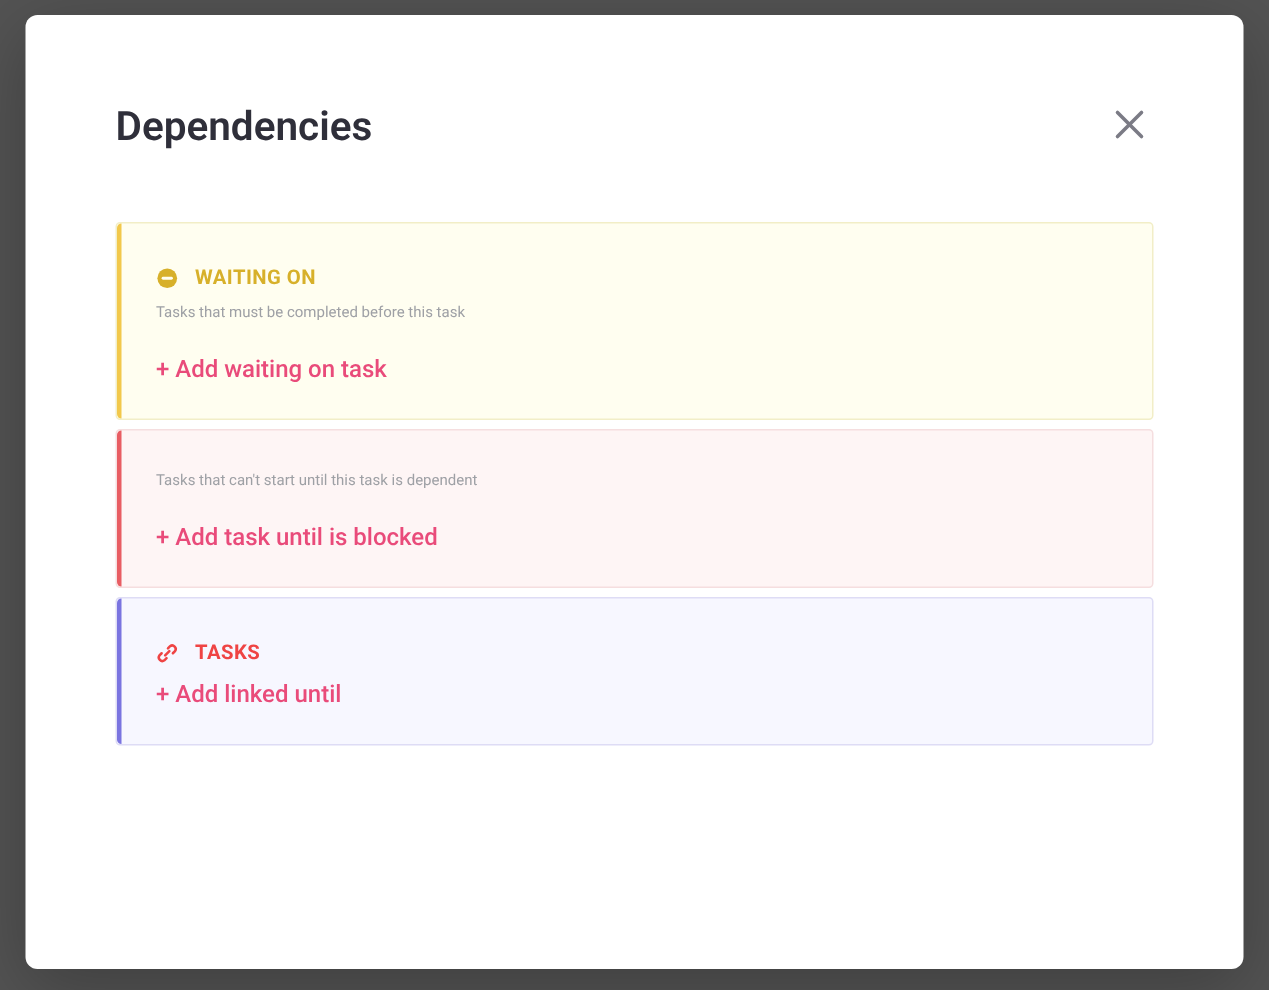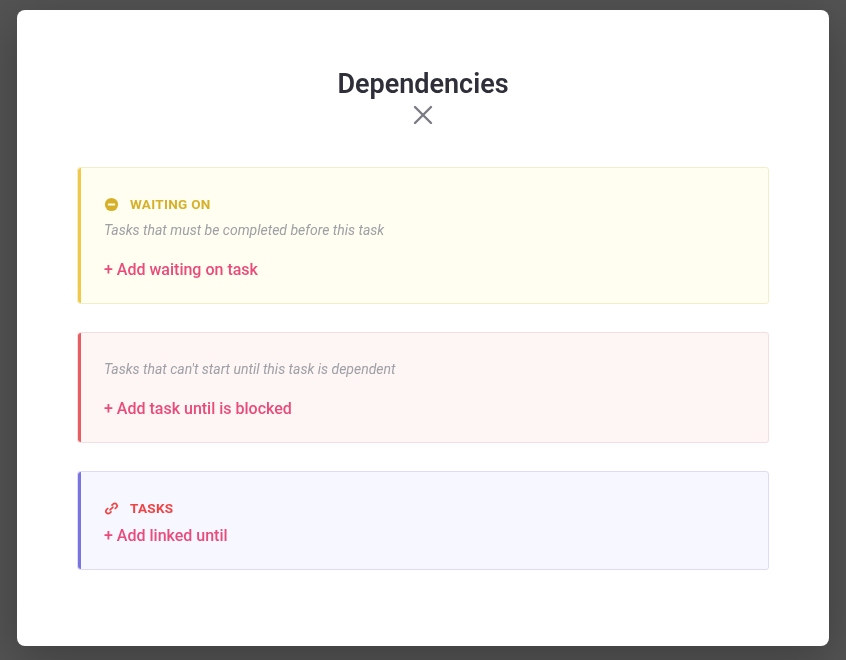--- a/index.html
+++ b/index.html
@@ -17,41 +17,40 @@
     background: #ffffff;
     border-radius: 8px;
     box-shadow: 0 12px 48px rgba(0,0,0,0.25);
     padding: 58px 60px 40px 60px;
   }
 
   .modal-header {
     display: flex;
     align-items: center;
     justify-content: space-between;
-    margin-bottom: 35px;
-    flex-direction: column;
+    margin-bottom: 48px;
   }
   .modal-title {
     font-size: 27px;
     font-weight: 600;
     color: #2f2f3a;
   }
   .close-btn {
     width: 32px; height: 32px;
     display: flex; align-items: center; justify-content: center;
     color: #7b7b85;
     cursor: pointer;
     border: none; background: transparent;
   }
   .close-btn svg { width: 24px; height: 24px; stroke: currentColor; }
 
   .section {
     border-radius: 3px;
     padding: 28px 26px 24px 26px;
-    margin-bottom: 28px;
+    margin-bottom: 6px;
     border: 1px solid;
     position: relative;
   }
   .section::before {
     content: "";
     position: absolute;
     left: 0; top: 0; bottom: 0;
     width: 3px;
     border-radius: 3px 0 0 3px;
   }
@@ -93,23 +92,22 @@
   }
 
   .section-waiting .section-label,
   .section-waiting .section-icon { color: #d7b02a; }
   .section-blocking .section-label,
   .section-blocking .section-icon { color: #e05a62; }
   .section-tasks .section-label,
   .section-tasks .section-icon { color: #ef4444; }
 
   .section-desc {
-    font-size: 14px;
+    font-size: 10px;
     color: #9ea0a5;
-    font-style: italic;
     margin-bottom: 22px;
   }
 
   .add-link {
     font-size: 16px;
     font-weight: 500;
     color: #e94b7a;
     cursor: pointer;
     display: inline-block;
     border: none; background: transparent; padding: 0;

